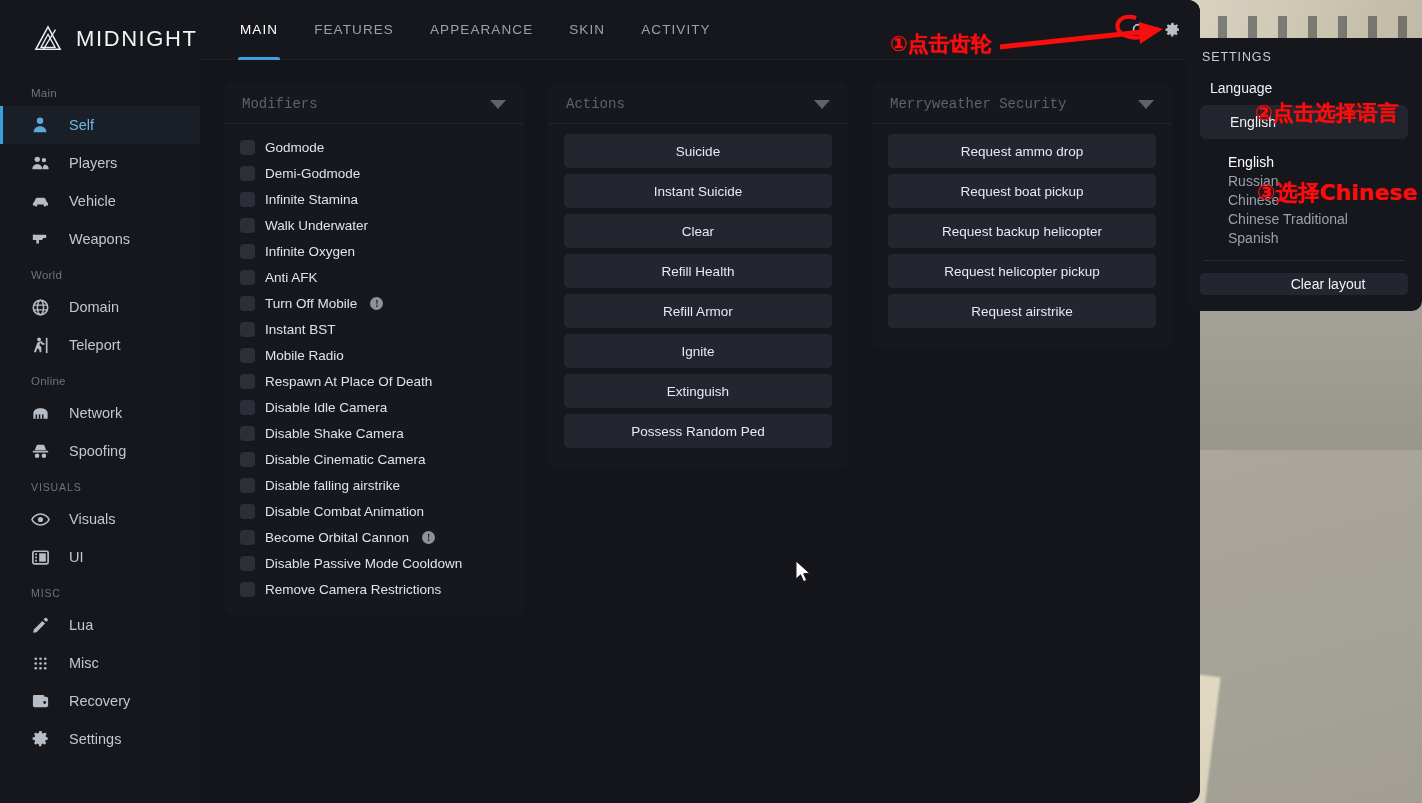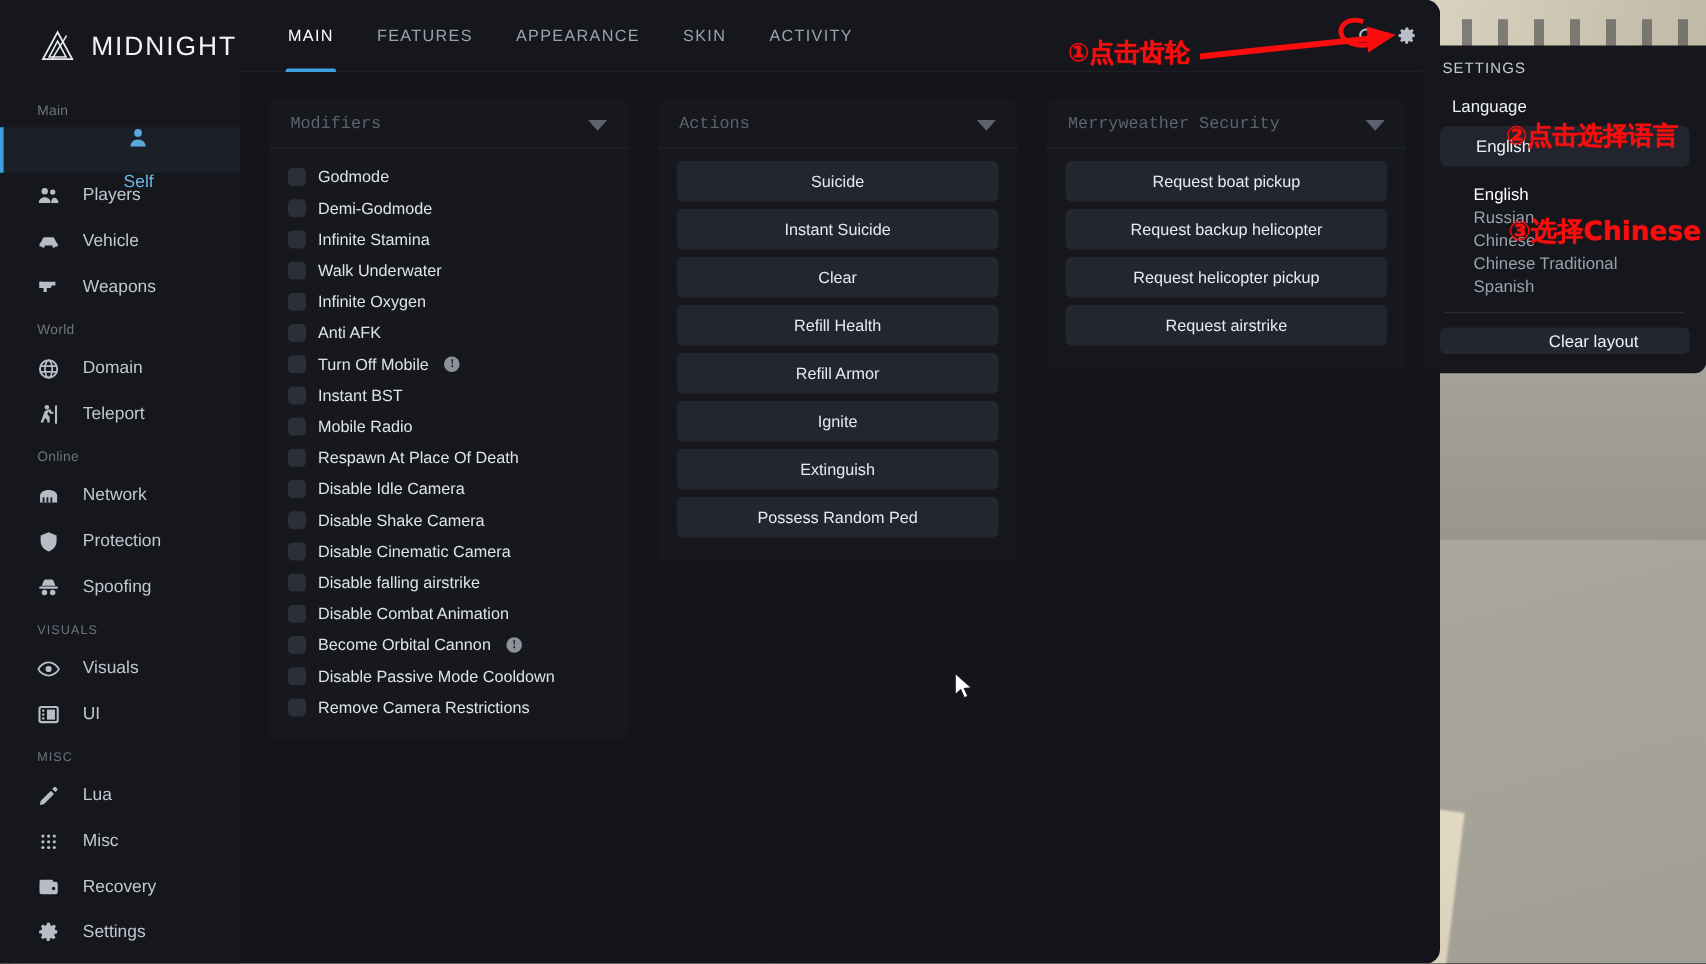--- a/index.html
+++ b/index.html
@@ -89,21 +89,21 @@
   }
   .nav-group-label.caps { text-transform: uppercase; letter-spacing:.9px; font-size:10.5px; }
   .nav-item {
     display:flex; align-items:center; gap:19px;
     height: 38px; padding-left: 31px;
     color:#c2c7d0; font-size:14.5px; cursor:pointer;
     position: relative;
   }
   .nav-item .ico { width:19px; height:19px; flex:0 0 19px; display:flex; align-items:center; justify-content:center; }
   .nav-item .ico svg { width:19px; height:19px; fill:#b7bdc7; }
-  .nav-item.active { background:#1c2franco;flex-direction:column; }
+  .nav-item.active { background:#1c2franco; }
   .nav-item.active {
     background: #1b2028;
     color:#6eb8e8;
   }
   .nav-item.active::before {
     content:""; position:absolute; left:0; top:0; bottom:0; width:3px; background:#3c9fe0;
   }
   .nav-item.active .ico svg { fill:#5aa9dd; }
 
   
@@ -327,28 +327,20 @@
           <div class="nav-item">
             <span class="ico">
               <svg viewBox="0 0 20 20">
                 <path d="M2.5 15.5V9.6c0-3 3.3-5.1 7.5-5.1s7.5 2.1 7.5 5.1v5.9z"></path>
                 <rect x="4.8" y="11" width="1.6" height="4.5" fill="#15171d"></rect>
                 <rect x="8.2" y="11" width="1.6" height="4.5" fill="#15171d"></rect>
                 <rect x="11.6" y="11" width="1.6" height="4.5" fill="#15171d"></rect>
               </svg>
             </span>
             <span>Network</span>
-          </div>
-          <div class="nav-item">
-            <span class="ico">
-              <svg viewBox="0 0 20 20">
-                <path d="M10 1.6 3 4.4v5.1c0 4.1 2.9 7.6 7 8.9 4.1-1.3 7-4.8 7-8.9V4.4z"></path>
-              </svg>
-            </span>
-            <span>Protection</span>
           </div>
           <div class="nav-item">
             <span class="ico">
               <svg viewBox="0 0 20 20">
                 <path d="M4 8.6 5.6 4.4C5.9 3.5 6.6 3 7.6 3h4.8c1 0 1.7.5 2 1.4L16 8.6z"></path>
                 <rect x="1.8" y="9.2" width="16.4" height="1.9" rx=".9"></rect>
                 <circle cx="6.4" cy="14.4" r="2.4"></circle>
                 <circle cx="13.6" cy="14.4" r="2.4"></circle>
               </svg>
             </span>
@@ -547,20 +539,21 @@
                 <div class="act-btn">Extinguish</div>
                 <div class="act-btn">Possess Random Ped</div>
               </div>
             </div>
             <div class="panel">
               <div class="panel-head">
                 <div class="panel-title">Merryweather Security</div>
                 <div class="chevron"></div>
               </div>
               <div class="panel-body">
+                <div class="act-btn">Request ammo drop</div>
                 <div class="act-btn">Request boat pickup</div>
                 <div class="act-btn">Request backup helicopter</div>
                 <div class="act-btn">Request helicopter pickup</div>
                 <div class="act-btn">Request airstrike</div>
               </div>
             </div>
           </div>
       </div>
     </div>
   </div>

